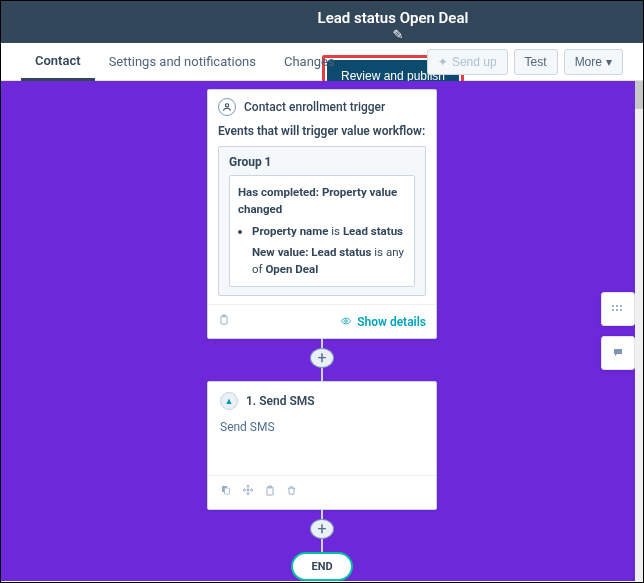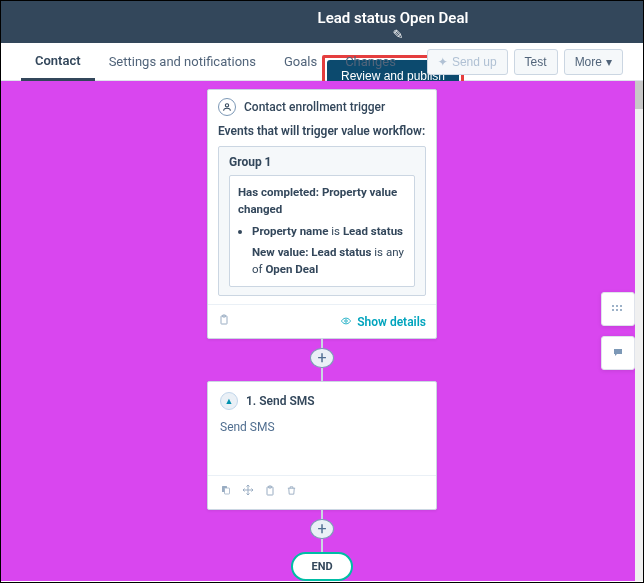--- a/index.html
+++ b/index.html
@@ -10,21 +10,21 @@
   .hspacer { flex: 1; }
   .wf-status { font-size: 11px; font-weight: 600; margin-right: 10px; }
   .review-wrap { border: 3px solid #e53e3e; padding: 2px; border-radius: 2px; }
   .review-btn { background: #0c4a6e; color: #fff; border: none; padding: 9px 14px; font-size: 12px; font-weight: 500; border-radius: 3px; cursor: pointer; }
   .tabs { display: flex; align-items: center; border-bottom: 1px solid #dfe3eb; padding: 0 20px; height: 38px; font-size: 13px; color: #51647a; }
   .tab { padding: 10px 14px; cursor: pointer; }
   .tab.active { color: #33475b; font-weight: 600; border-bottom: 3px solid #33475b; }
   .tspacer { flex: 1; }
   .tool-btn { border: 1px solid #cbd6e2; background: #f5f8fa; color: #51647a; font-size: 12px; padding: 5px 10px; border-radius: 3px; margin-left: 6px; cursor: pointer; display: inline-flex; align-items: center; gap: 4px; }
   .tool-btn.dis { color: #b0c1d4; }
-  .canvas { position: relative; height: 500px; background: #d946ef; display: flex; flex-direction: column; align-items: center; padding-top: 8px; overflow: hidden; }
+  .canvas { position: relative; height: 500px; background: #6d28d9; display: flex; flex-direction: column; align-items: center; padding-top: 8px; overflow: hidden; }
   .card { width: 230px; background: #fff; border: 1px solid #cbd6e2; border-radius: 2px; box-shadow: 0 1px 3px rgba(0,0,0,0.08); }
   .card-head { display: flex; align-items: center; gap: 8px; padding: 8px 10px; font-size: 12px; color: #33475b; font-weight: 500; border-bottom: 0; }
   .eicon { width: 18px; height: 18px; border-radius: 50%; border: 1px solid #7c98b6; display: flex; align-items: center; justify-content: center; font-size: 10px; color: #33475b; }
   .desc { padding: 0 10px 8px 10px; font-size: 12px; color: #33475b; font-weight: 600; }
   .group-box { margin: 0 10px 8px 10px; border: 1px solid #cbd6e2; background: #f5f8fa; border-radius: 2px; padding: 8px 10px; }
   .group-title { font-size: 12px; font-weight: 700; color: #33475b; margin-bottom: 6px; }
   .filter-box { background: #fff; border: 1px solid #cbd6e2; border-radius: 2px; padding: 8px; font-size: 11.5px; color: #33475b; line-height: 1.5; }
   .filter-box .ft { font-weight: 700; margin-bottom: 4px; }
   .filter-box ul { list-style: disc; padding-left: 14px; }
   .filter-box .b { font-weight: 700; }
@@ -54,21 +54,20 @@
   <span class="hspacer"></span>
   <span class="wf-status">Workflow is OFF</span>
   <span class="review-wrap">
     <button class="review-btn">Review and publish</button>
   </span>
 </div>
 
 <div class="tabs">
   <div class="tab active">Contact</div>
   <div class="tab">Settings and notifications</div>
-  <div class="tab">Goals</div>
   <div class="tab">Changes</div>
   <span class="tspacer"></span>
   <button class="tool-btn dis">
       <span>✦</span>
       <span>Send up</span>
     </button>
   <button class="tool-btn">Test</button>
   <button class="tool-btn">
       <span>More</span> 
       <span>▾</span>

